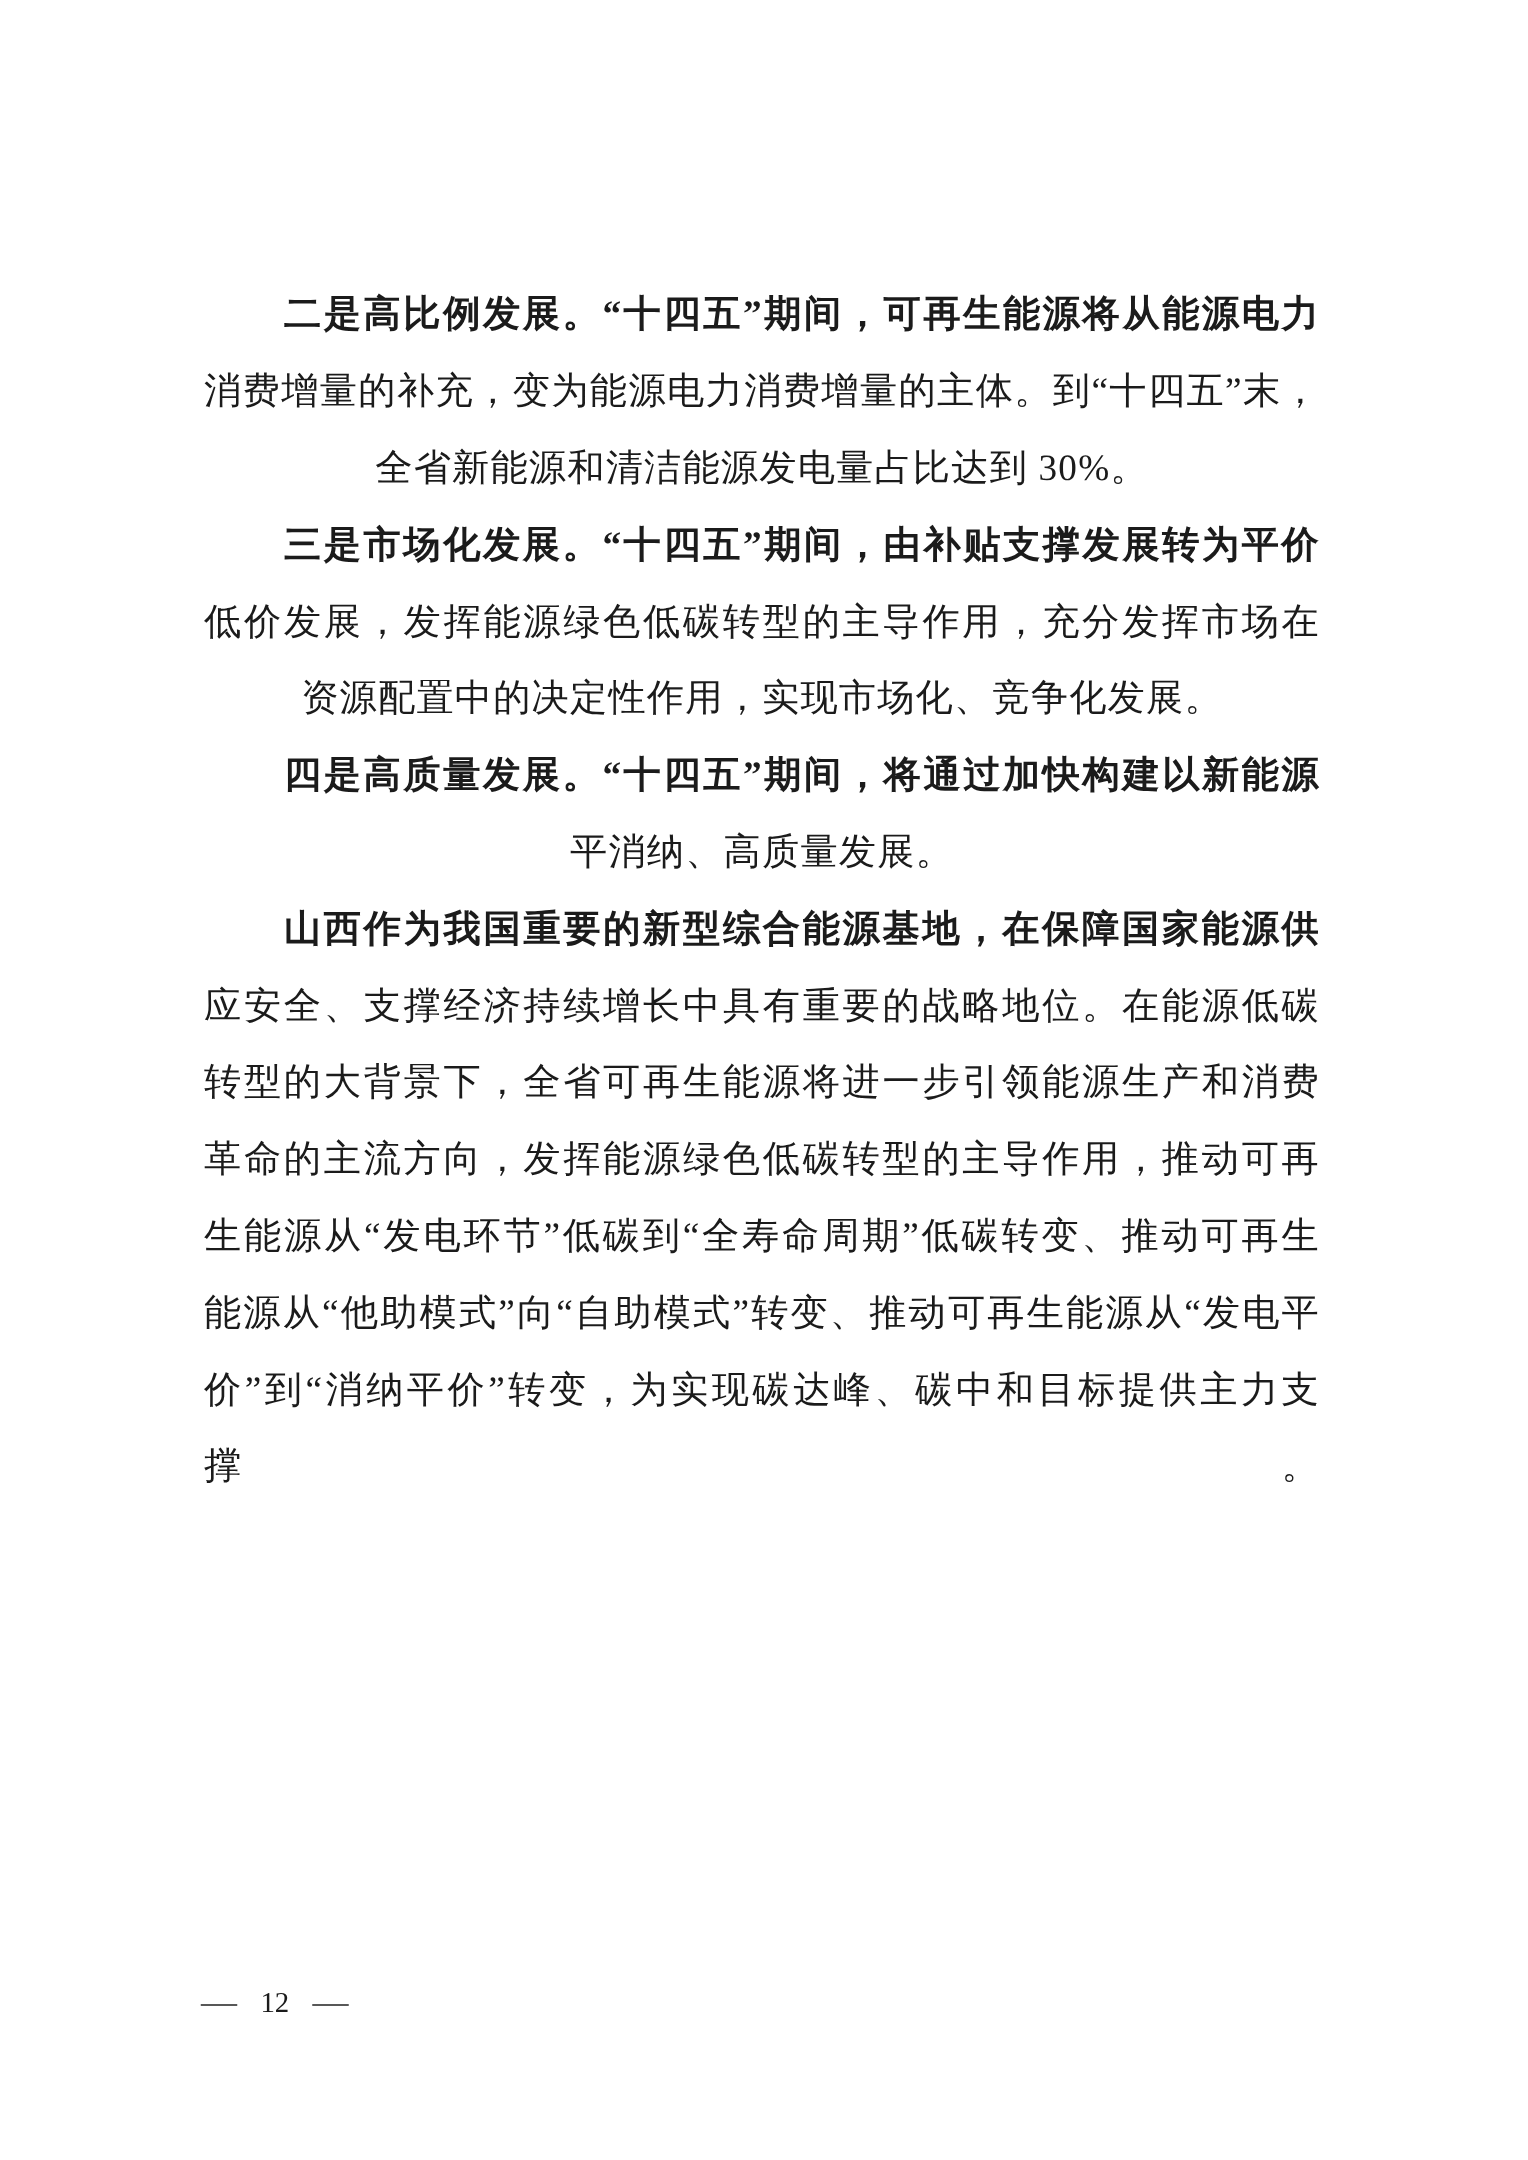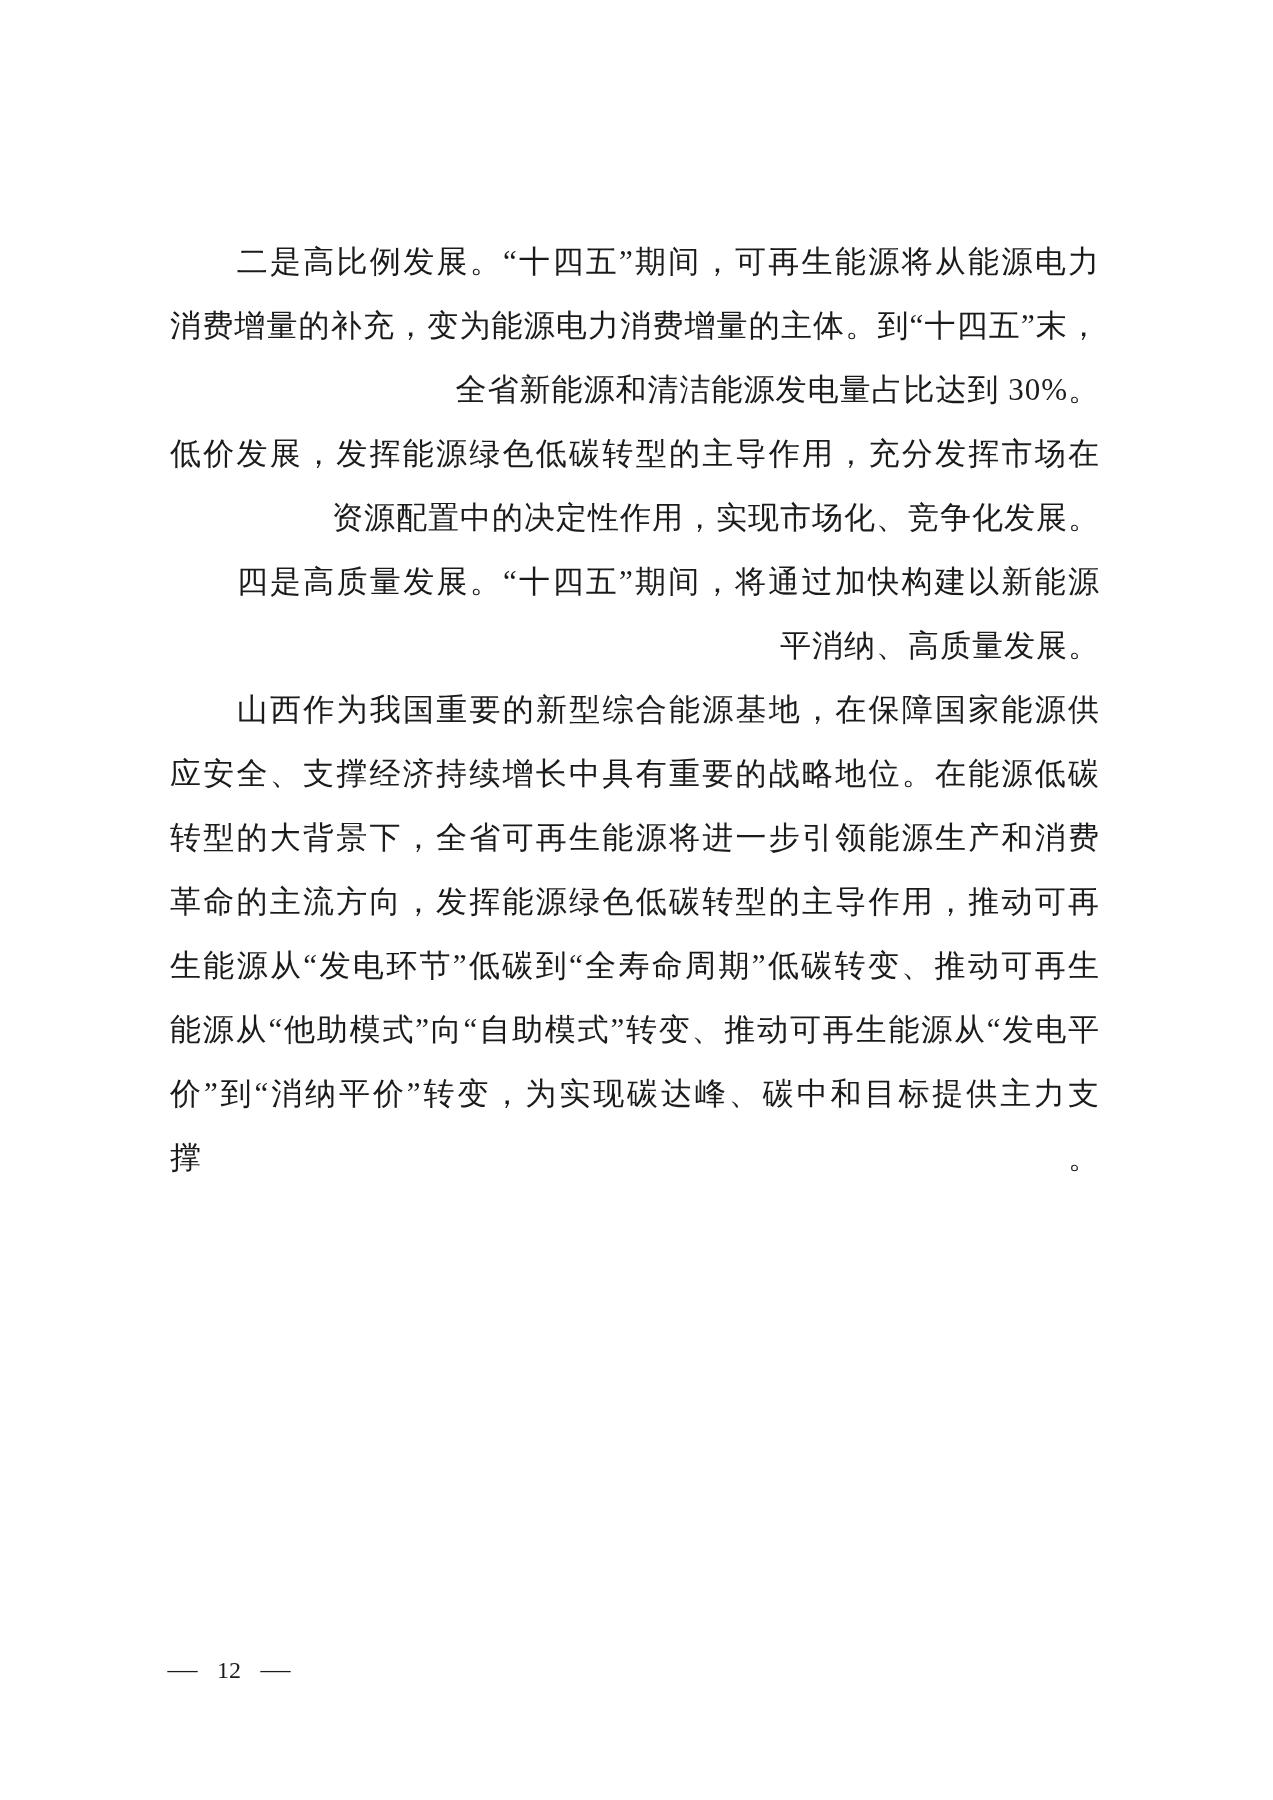--- a/index.html
+++ b/index.html
@@ -25,31 +25,32 @@
   .para {
     margin: 0;
     padding: 0;
   }
   .line {
     font-size: 31px;
     line-height: 64px;
     height: 64px;
     letter-spacing: 1px;
     white-space: nowrap;
-    text-align: right;
+    text-align: center;
     overflow: visible;
   }
   .line.fill {
     white-space: normal;
     text-align: justify;
     text-align-last: justify;
     text-justify: inter-character;
   }
   .line.indent {
     text-indent: 2.15em;
+    font-weight: bold;
   }
   .footer {
     position: absolute;
     left: 170px;
     top: 1653px;
     font-size: 27px;
     line-height: 34px;
     color: #1b1b1b;
     display: flex;
     align-items: center;
@@ -70,20 +71,21 @@
 
   <div class="content">
 
     <div class="para">
       <div class="line indent fill">二是高比例发展。“十四五”期间，可再生能源将从能源电力</div>
       <div class="line fill">消费增量的补充，变为能源电力消费增量的主体。到“十四五”末，</div>
       <div class="line">全省新能源和清洁能源发电量占比达到 30%。</div>
     </div>
 
     <div class="para">
+      <div class="line indent fill">三是市场化发展。“十四五”期间，由补贴支撑发展转为平价</div>
       <div class="line fill">低价发展，发挥能源绿色低碳转型的主导作用，充分发挥市场在</div>
       <div class="line">资源配置中的决定性作用，实现市场化、竞争化发展。</div>
     </div>
 
     <div class="para">
       <div class="line indent fill">四是高质量发展。“十四五”期间，将通过加快构建以新能源</div>
       <div class="line">平消纳、高质量发展。</div>
     </div>
 
     <div class="para">

